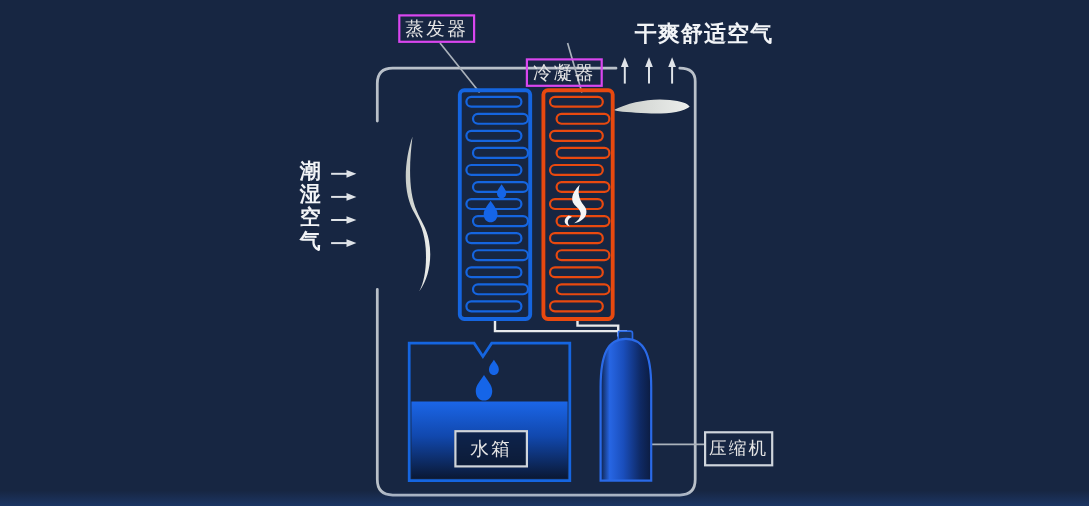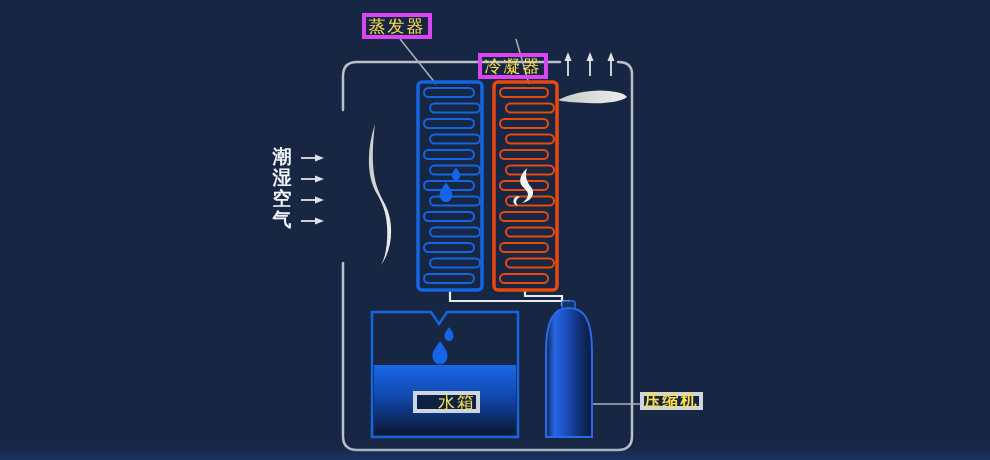--- a/index.html
+++ b/index.html
@@ -5,34 +5,34 @@
   html,body{margin:0;padding:0;}
   body{
     width:990px;height:460px;position:relative;overflow:hidden;
     background:#172642;
     font-family:"DejaVu Sans","Liberation Sans",sans-serif;
   }
   .stage{position:absolute;left:0;top:0;width:990px;height:460px;}
   svg{position:absolute;left:0;top:0;}
   .txt{position:absolute;color:#f2f4f7;white-space:nowrap;}
   .callout{
-    position:absolute;border:4px solid #d946ef;color:#fde047;
+    position:absolute;border:2px solid #d946ef;color:#e5e5e5;
     display:flex;align-items:center;justify-content:center;
     box-sizing:border-box;letter-spacing:2px;
   }
   .dry-air{left:577px;top:17px;font-size:20px;font-weight:bold;letter-spacing:1px;}
   .humid-air{
     position:absolute;left:272px;top:146px;width:20px;
     font-size:19px;font-weight:bold;color:#f2f4f7;line-height:21px;
     text-align:center;
   }
   .box-evap{left:362px;top:13px;width:70px;height:26px;font-size:17px;}
   .box-cond{left:478px;top:13px;width:70px;height:26px;font-size:17px;margin-top:40px;}
-  .box-tank{left:413px;top:391px;width:67px;height:22px;font-size:17px;background:rgba(13,24,46,.78);border-color:#cfd5dc;justify-content:flex-end;}
-  .box-comp{left:640px;top:392px;width:63px;height:18px;font-size:16px;border-color:#cfd5dc;font-weight:bold;}
+  .box-tank{left:413px;top:391px;width:67px;height:34px;font-size:17px;background:rgba(13,24,46,.78);border-color:#cfd5dc;}
+  .box-comp{left:640px;top:392px;width:63px;height:32px;font-size:16px;border-color:#cfd5dc;}
   .bottom-glow{
     position:absolute;left:0;bottom:0;width:990px;height:14px;
     background:linear-gradient(to bottom,rgba(34,70,136,0),rgba(36,76,150,.40));
   }
 </style>
 </head>
 <body>
 
 <div class="stage">
 
@@ -165,20 +165,21 @@
     </g>
   </svg>
 
   <div class="callout box-evap">
     <span>蒸发器</span>
   </div>
   <div class="callout box-cond">
     <span>冷凝器</span>
   </div>
 
+  <div class="txt dry-air">干爽舒适空气</div>
 
   <div class="humid-air">
     <div>潮</div>
     <div>湿</div>
     <div>空</div>
     <div>气</div>
   </div>
 
   <div class="callout box-tank">
     <span>水箱</span>

